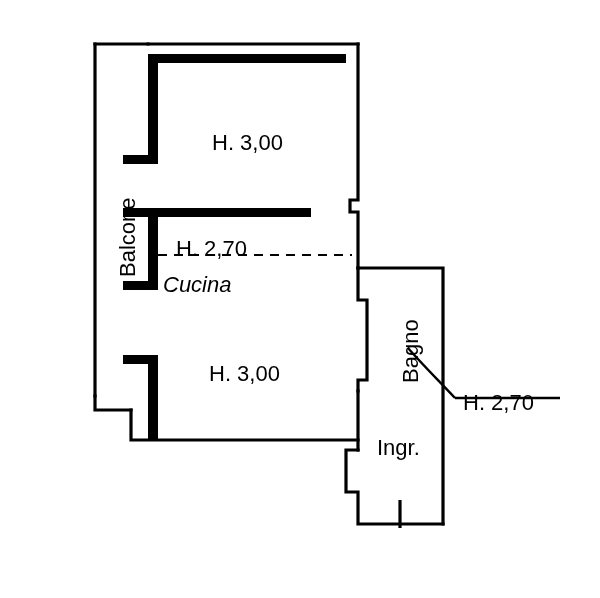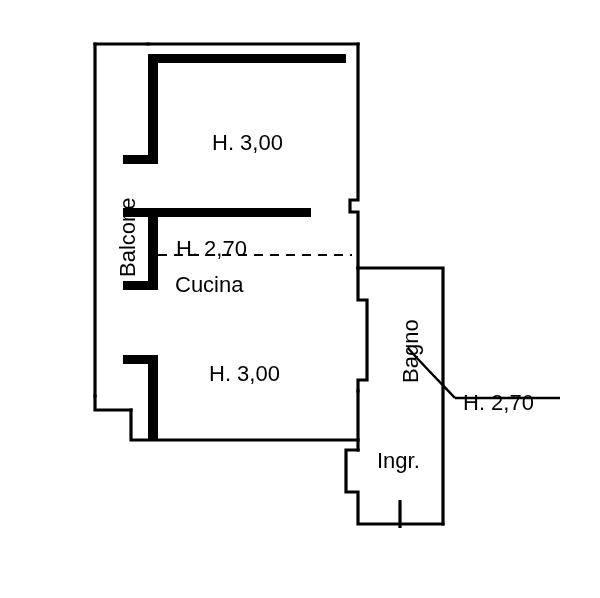--- a/index.html
+++ b/index.html
@@ -88,19 +88,19 @@
   <path d="M 455 398 L 560 398" fill="none" stroke="#000000" stroke-width="2.4"></path>
   <path d="M 455 398 C 440 382 420 362 408 348" fill="none" stroke="#000000" stroke-width="2.4"></path>
 
   <path d="M 400 500 L 400 528" fill="none" stroke="#000000" stroke-width="3.2"></path>
 
 </svg>
 
 <div id="label-layer">
     <div class="label" style="left: 212px; top: 132px; font-size: 22px; color: rgb(0, 0, 0);">H. 3,00</div>
     <div class="label" style="left: 176px; top: 238px; font-size: 22px; color: rgb(0, 0, 0);">H. 2,70</div>
-    <div class="label" style="left: 175px; top: 274px; font-size: 22px; color: rgb(0, 0, 0);">Cucina</div>
+    <div class="label" style="left: 163px; top: 274px; font-size: 22px; color: rgb(0, 0, 0); font-style: italic;">Cucina</div>
     <div class="label" style="left: 209px; top: 363px; font-size: 22px; color: rgb(0, 0, 0);">H. 3,00</div>
     <div class="label rot" style="left: 117px; top: 277px; font-size: 22px; color: rgb(0, 0, 0);">Balcone</div>
     <div class="label rot" style="left: 400px; top: 383px; font-size: 22px; color: rgb(0, 0, 0);">Bagno</div>
     <div class="label" style="left: 463px; top: 392px; font-size: 22px; color: rgb(0, 0, 0);">H. 2,70</div>
-    <div class="label" style="left: 377px; top: 450px; font-size: 22px; color: rgb(0, 0, 0);">Ingr.</div>
+    <div class="label" style="left: 377px; top: 437px; font-size: 22px; color: rgb(0, 0, 0);">Ingr.</div>
   </div>
 
 </body></html>

